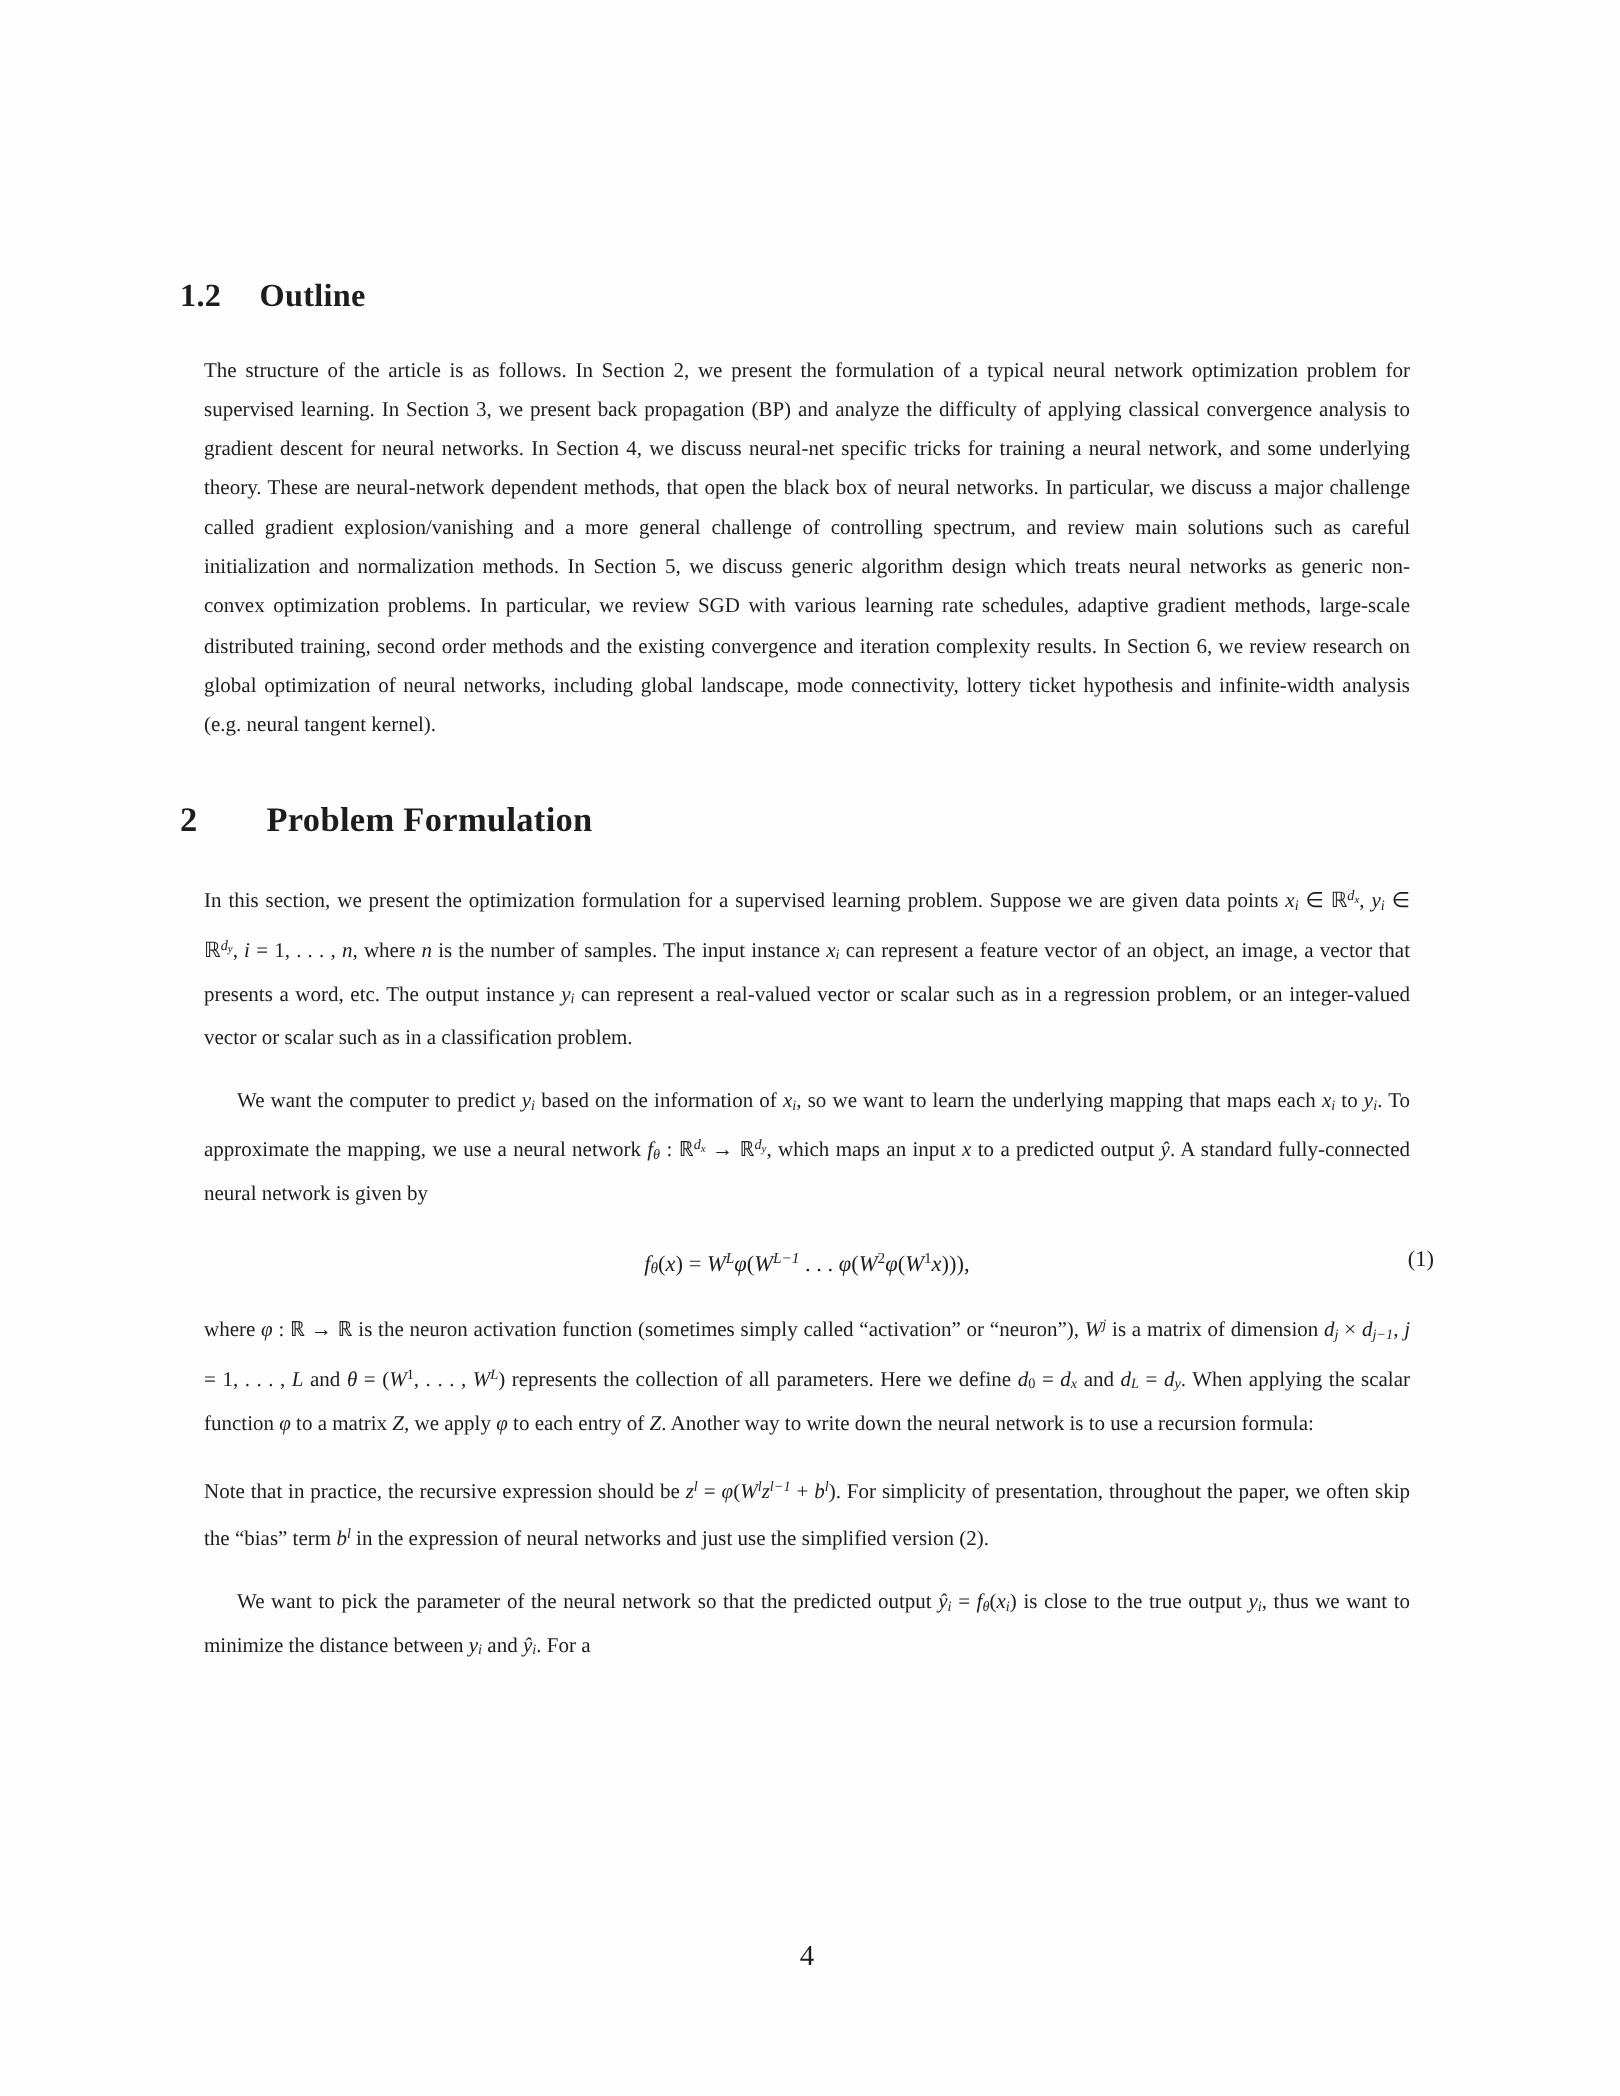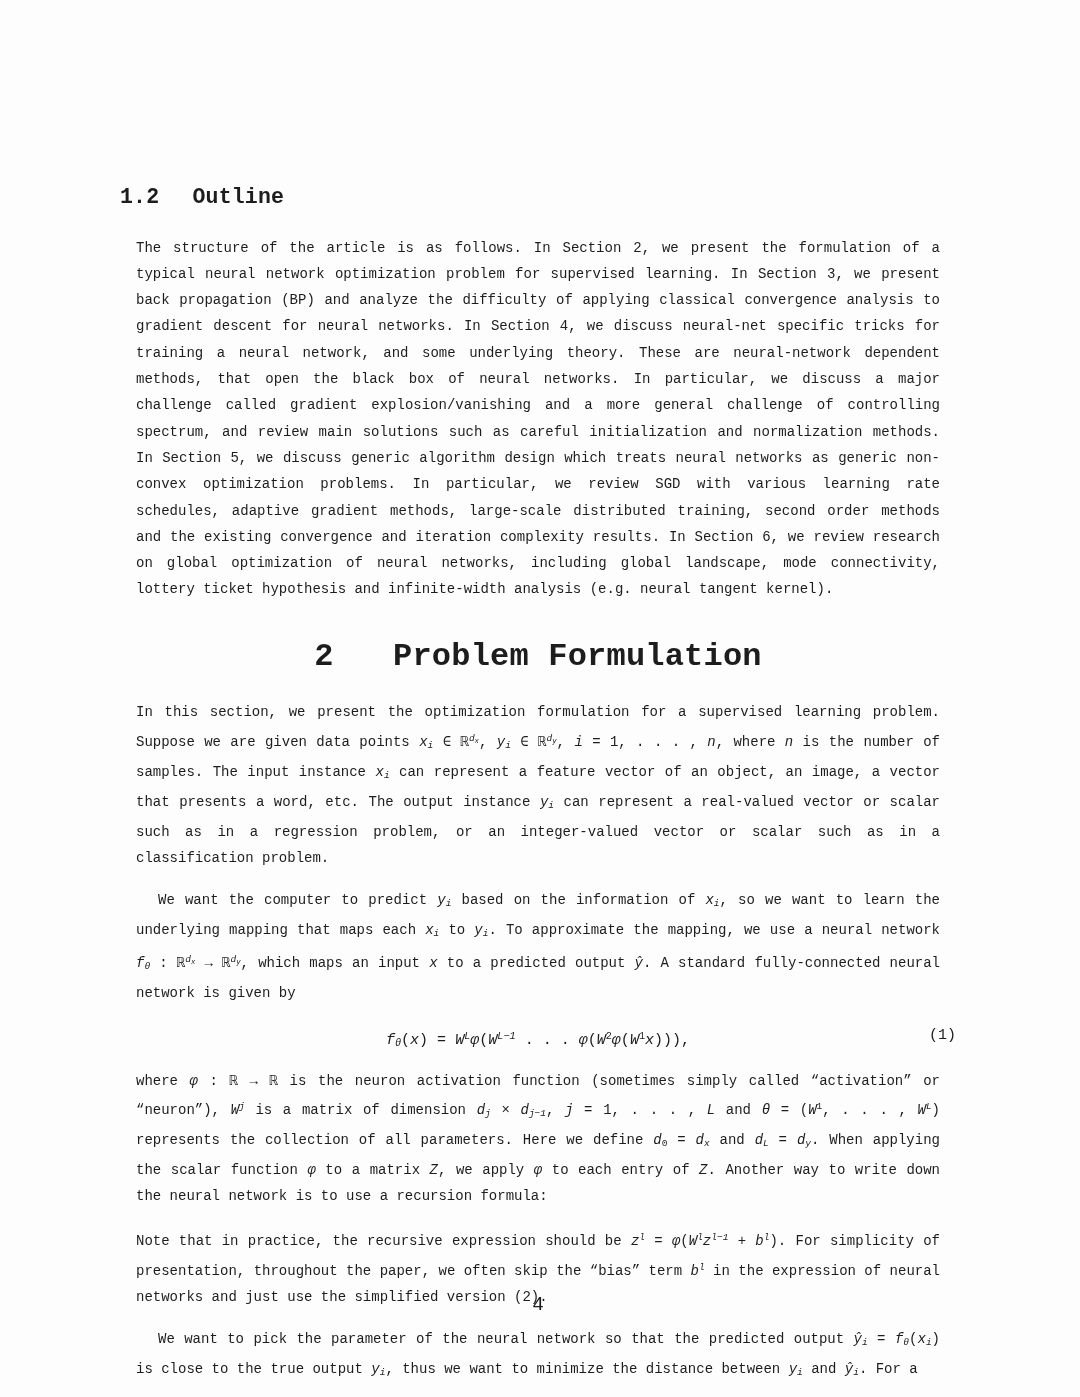--- a/index.html
+++ b/index.html
@@ -1,21 +1,21 @@
 <!DOCTYPE html>
 <html><head>
 <meta charset="utf-8">
 <style>
   html, body { margin: 0; padding: 0; background: #ffffff; }
   .page {
     position: relative;
     width: 1080px;
     height: 1397px;
     background: #fdfdfd;
-    font-family: Liberation Mono, monospace;
+    font-family: Liberation Serif, serif;
     color: #1d1d1d;
     overflow: hidden;
   }
   .content {
     position: absolute;
     left: 120px;
     top: 0;
     width: 836px;
     padding-top: 186px;
     box-sizing: content-box;
@@ -23,25 +23,24 @@
   .subsection-heading {
     margin: 0;
     font-size: 21.5px;
     font-weight: bold;
     line-height: 1.05;
     letter-spacing: 0.2px;
   }
   .subsection-heading .h-num { margin-right: 20px; }
   .section-heading {
     margin: 37px 0 0 0;
-    font-size: 32px;
+    font-size: 23px;
     font-weight: bold;
     line-height: 1.05;
     letter-spacing: 0.2px;
-    text-align: center;
   }
   .section-heading .h-num { margin-right: 40px; }
   .body-par {
     margin: 16px;
     margin-top: 26px;
     font-size: 14px;
     line-height: 26.3px;
     text-align: justify;
   }
   .body-par + .body-par { margin-top: 7px; }

